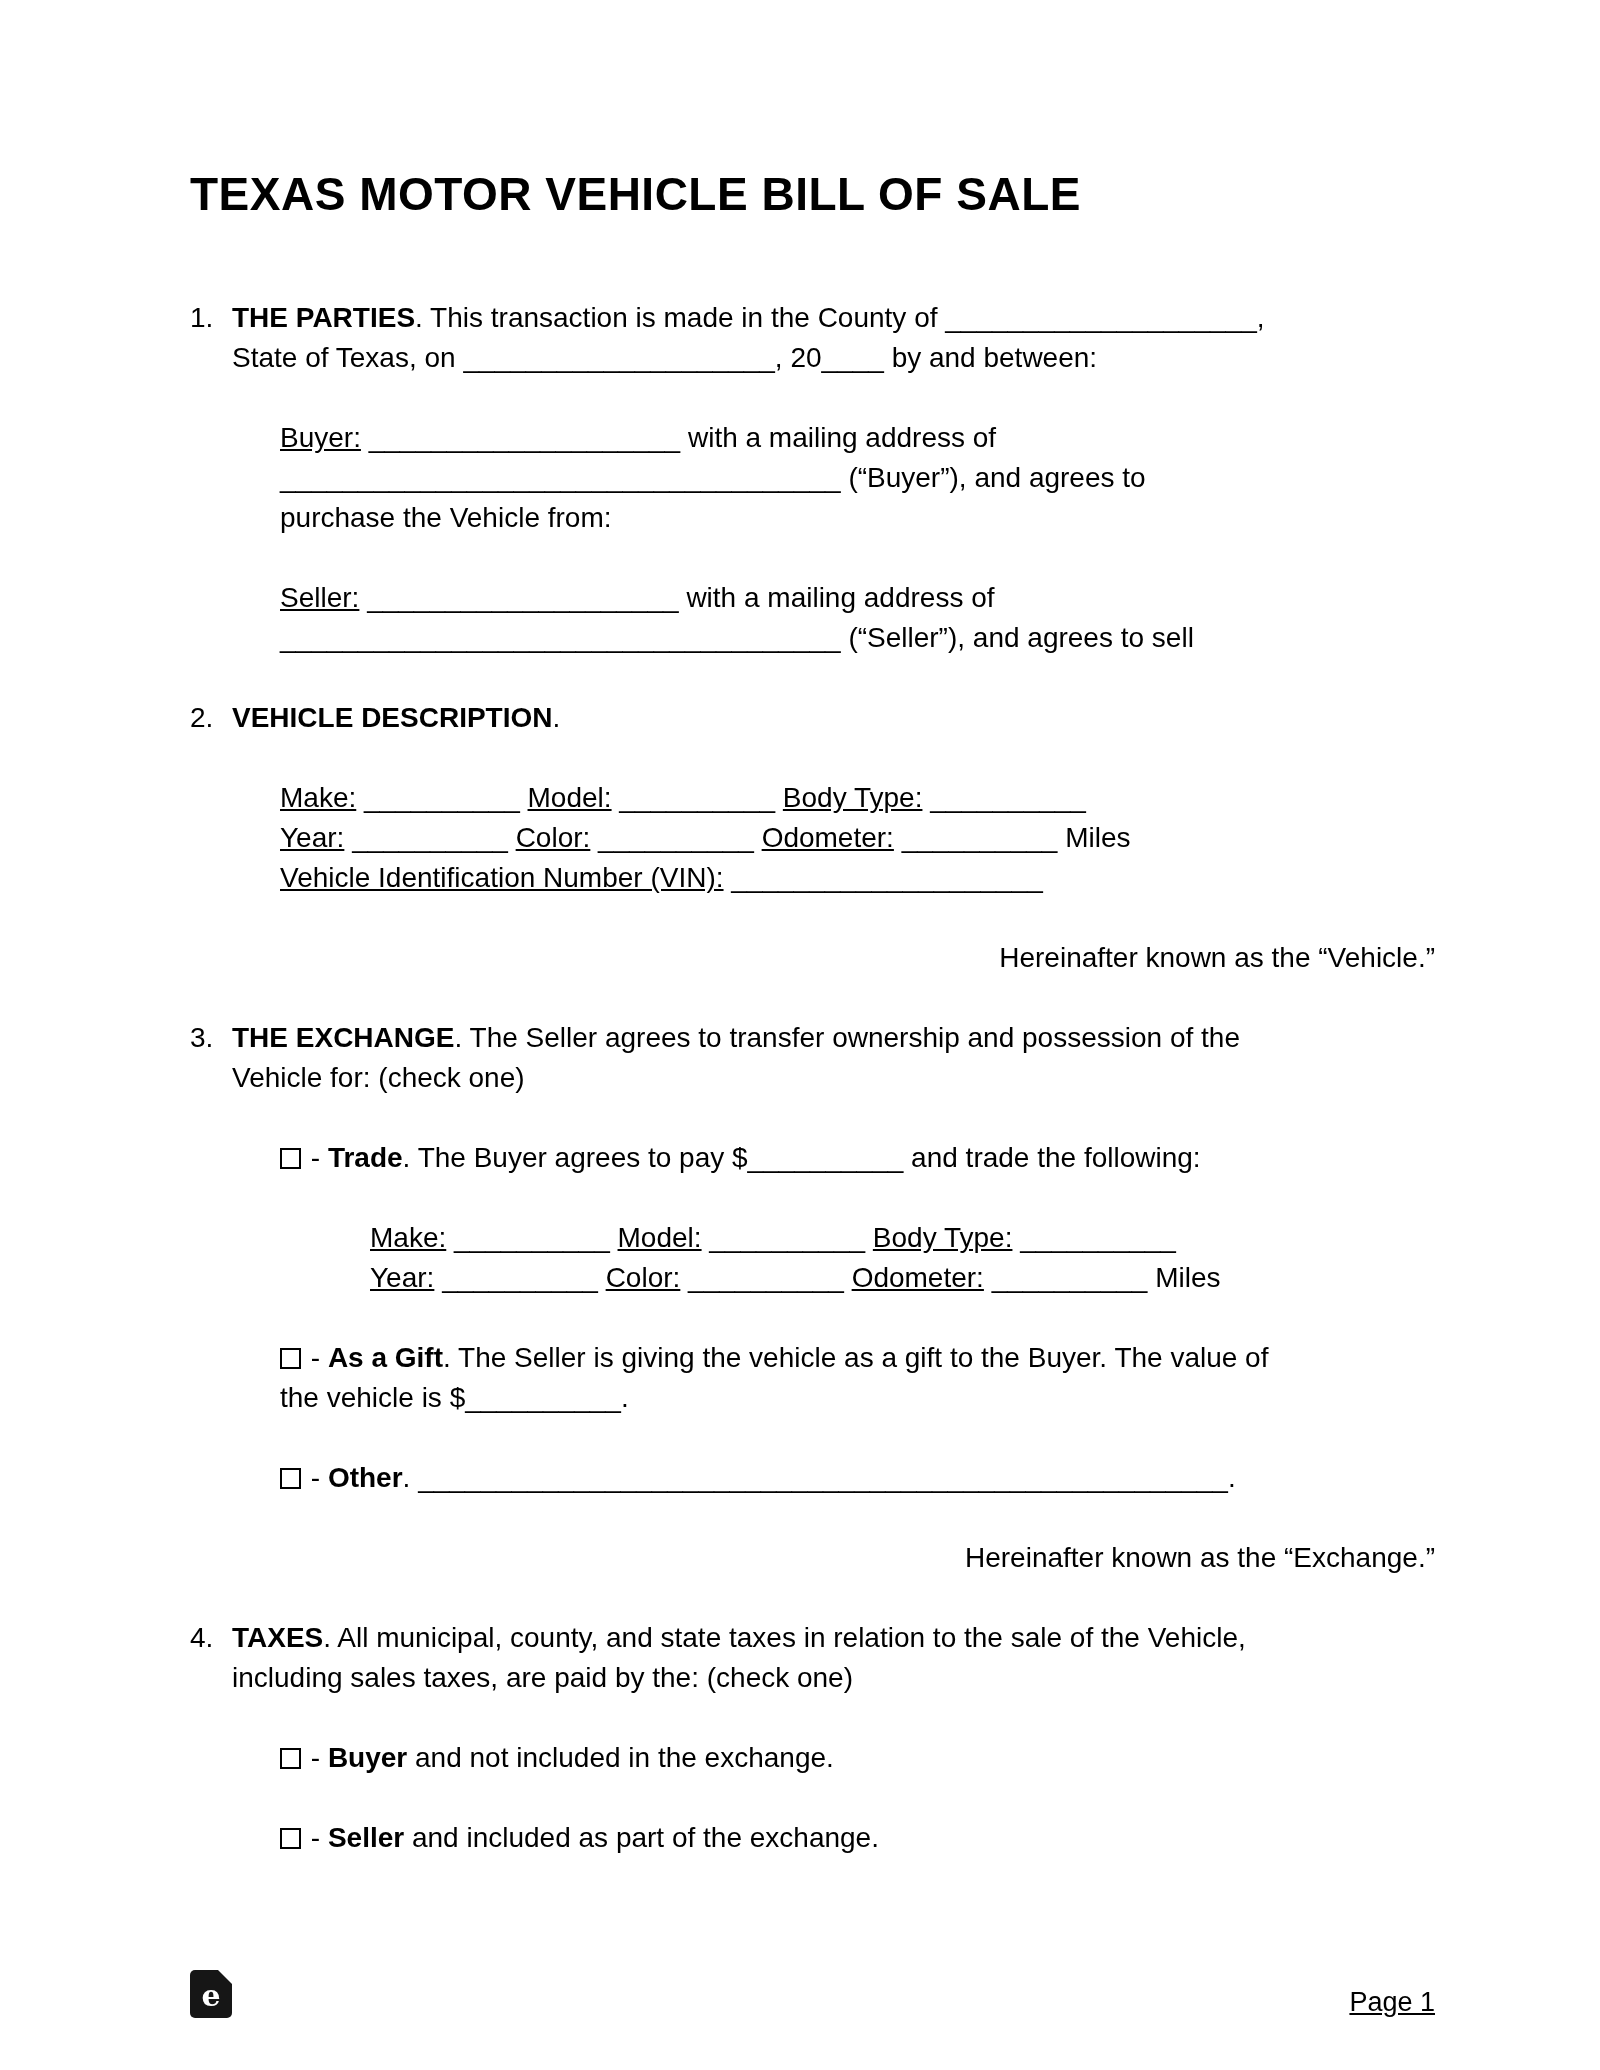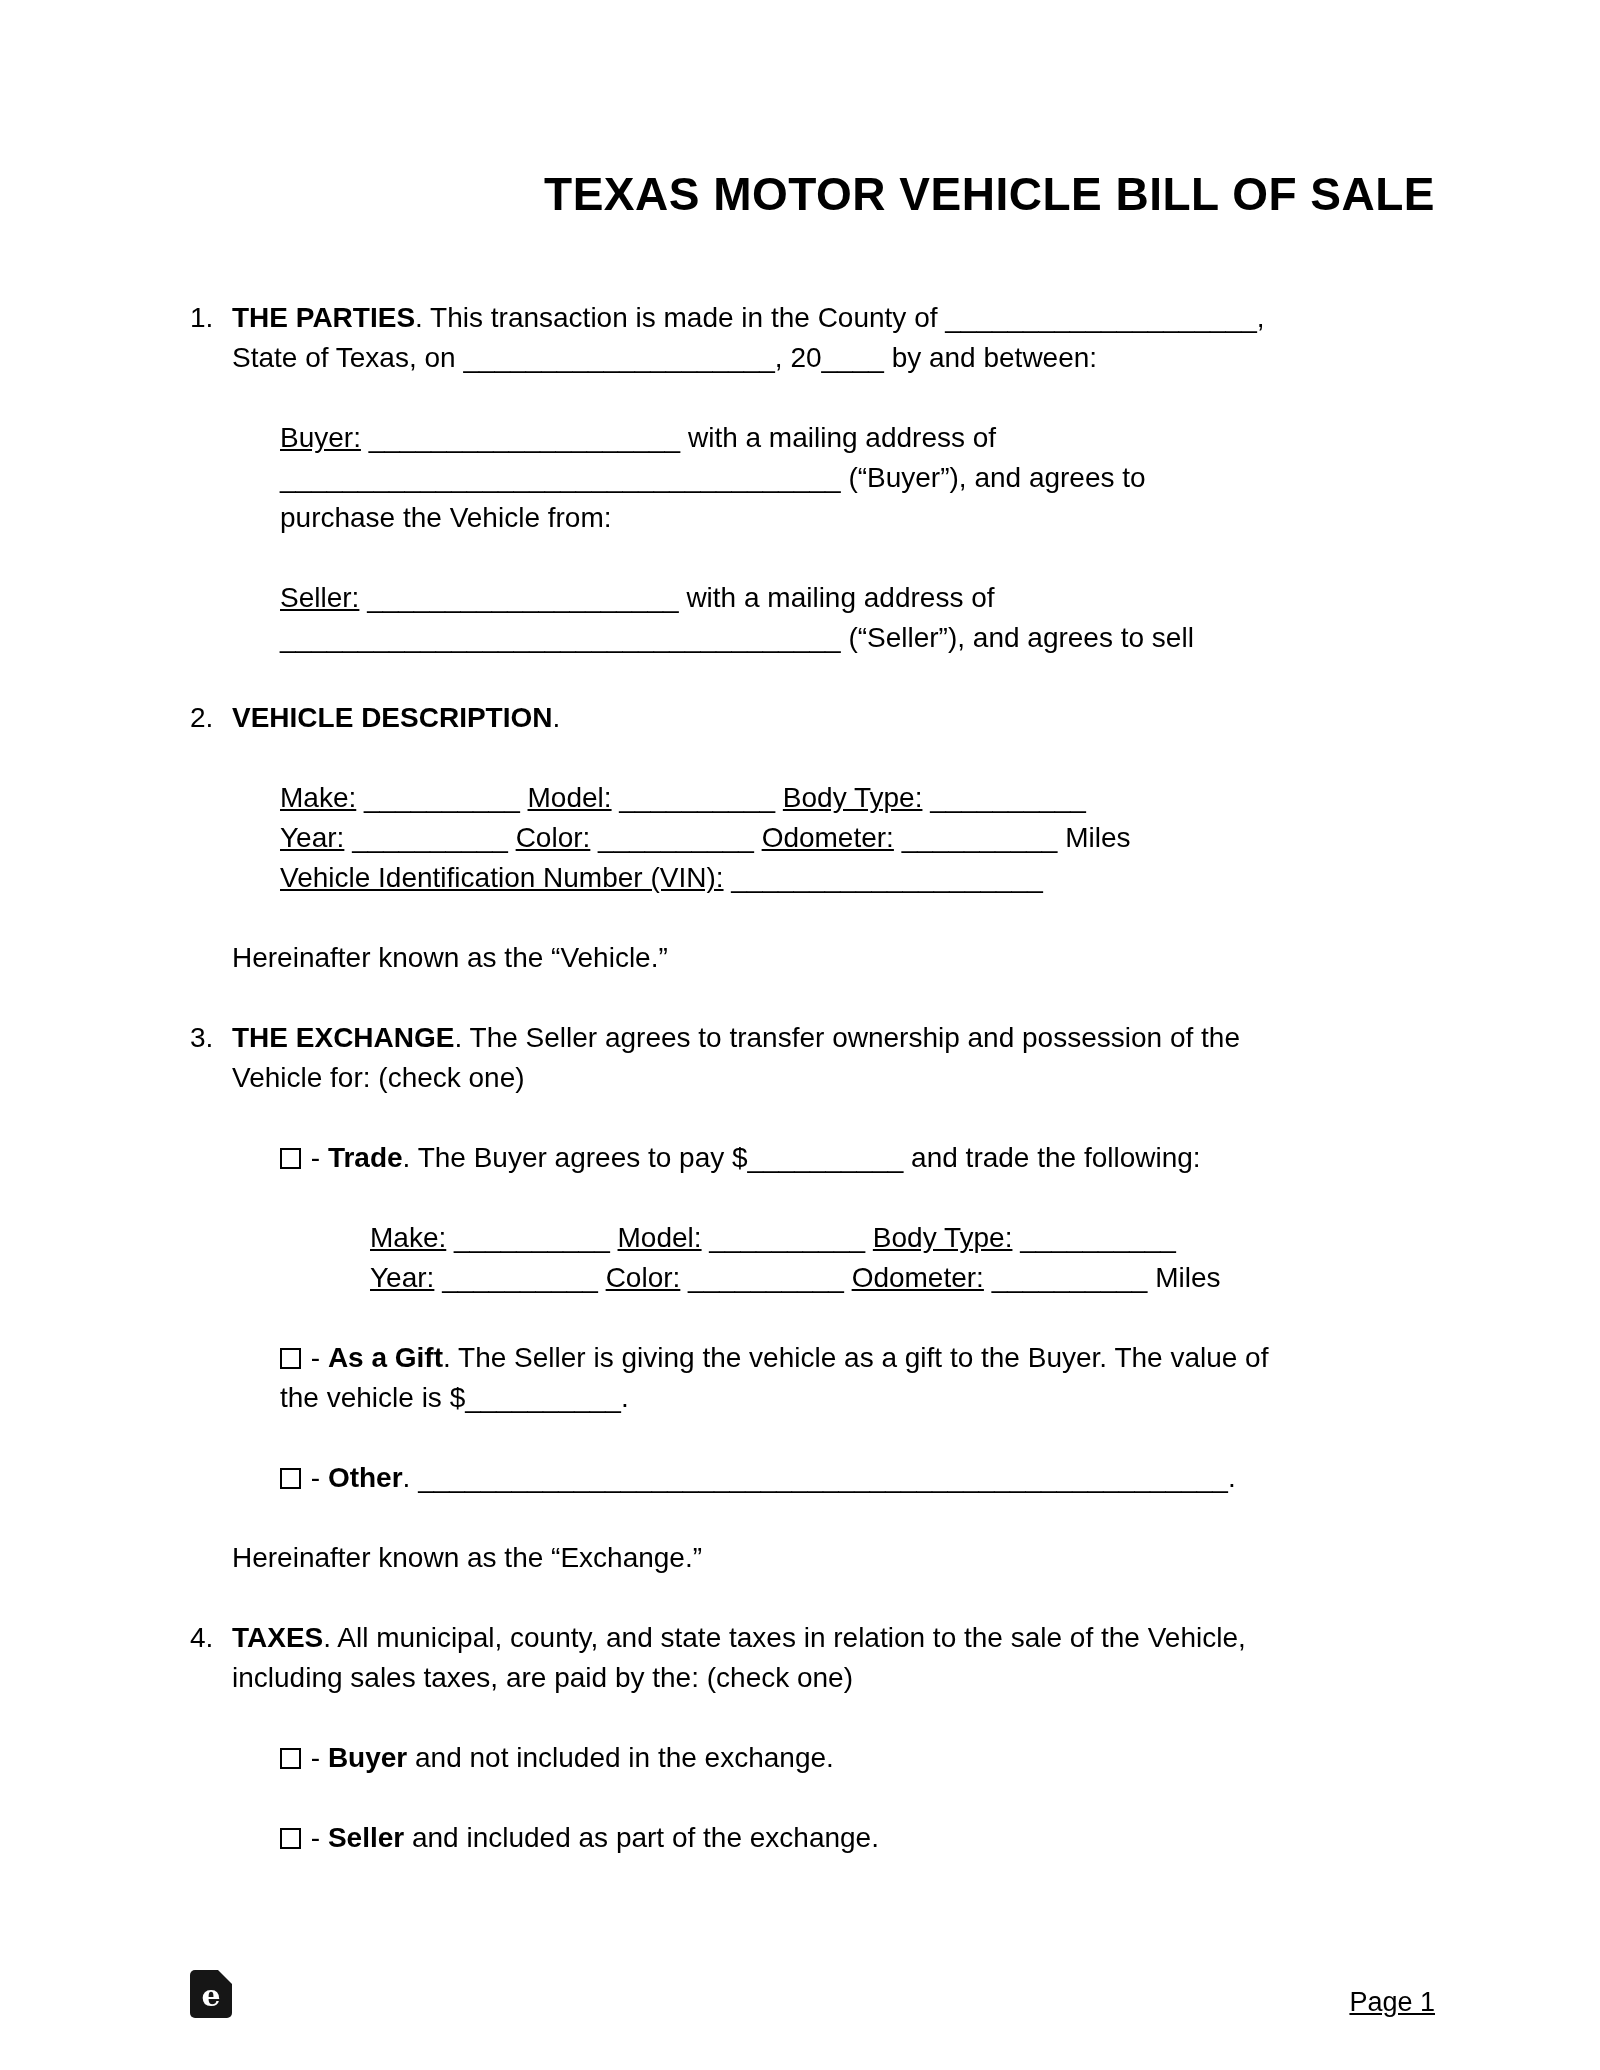--- a/index.html
+++ b/index.html
@@ -10,33 +10,33 @@
     color: #000;
     overflow: hidden;
   }
   .page {
     width: 1600px; height: 2070px;
     padding: 168px 165px 52px 190px;
     display: flex; flex-direction: column;
     font-size: 28px; line-height: 40px;
   }
   .title {
-    text-align: right;
+    text-align: left;
     font-size: 46px; line-height: 52px;
     font-weight: 700;
     margin-bottom: 78px;
     letter-spacing: 0.5px;
   }
   .para { margin-bottom: 40px; }
   .item { display: flex; }
   .item .num { flex: 0 0 42px; width: 42px; }
   .item .body { flex: 1 1 auto; }
   .indent1 { margin-left: 90px; }
   .indent2 { margin-left: 180px; }
-  .hang { margin-left: 42px; }
+  .hang { margin-left: 42px; text-align: right; }
   .line { min-height: 40px; }
   .b { font-weight: 700; }
   .u { text-decoration: underline; margin-top: 20px; }
   .cb {
     display: inline-block;
     width: 21px; height: 21px;
     border: 2px solid #000;
     vertical-align: -2px;
     margin-right: 2px;
     background: #fff;

